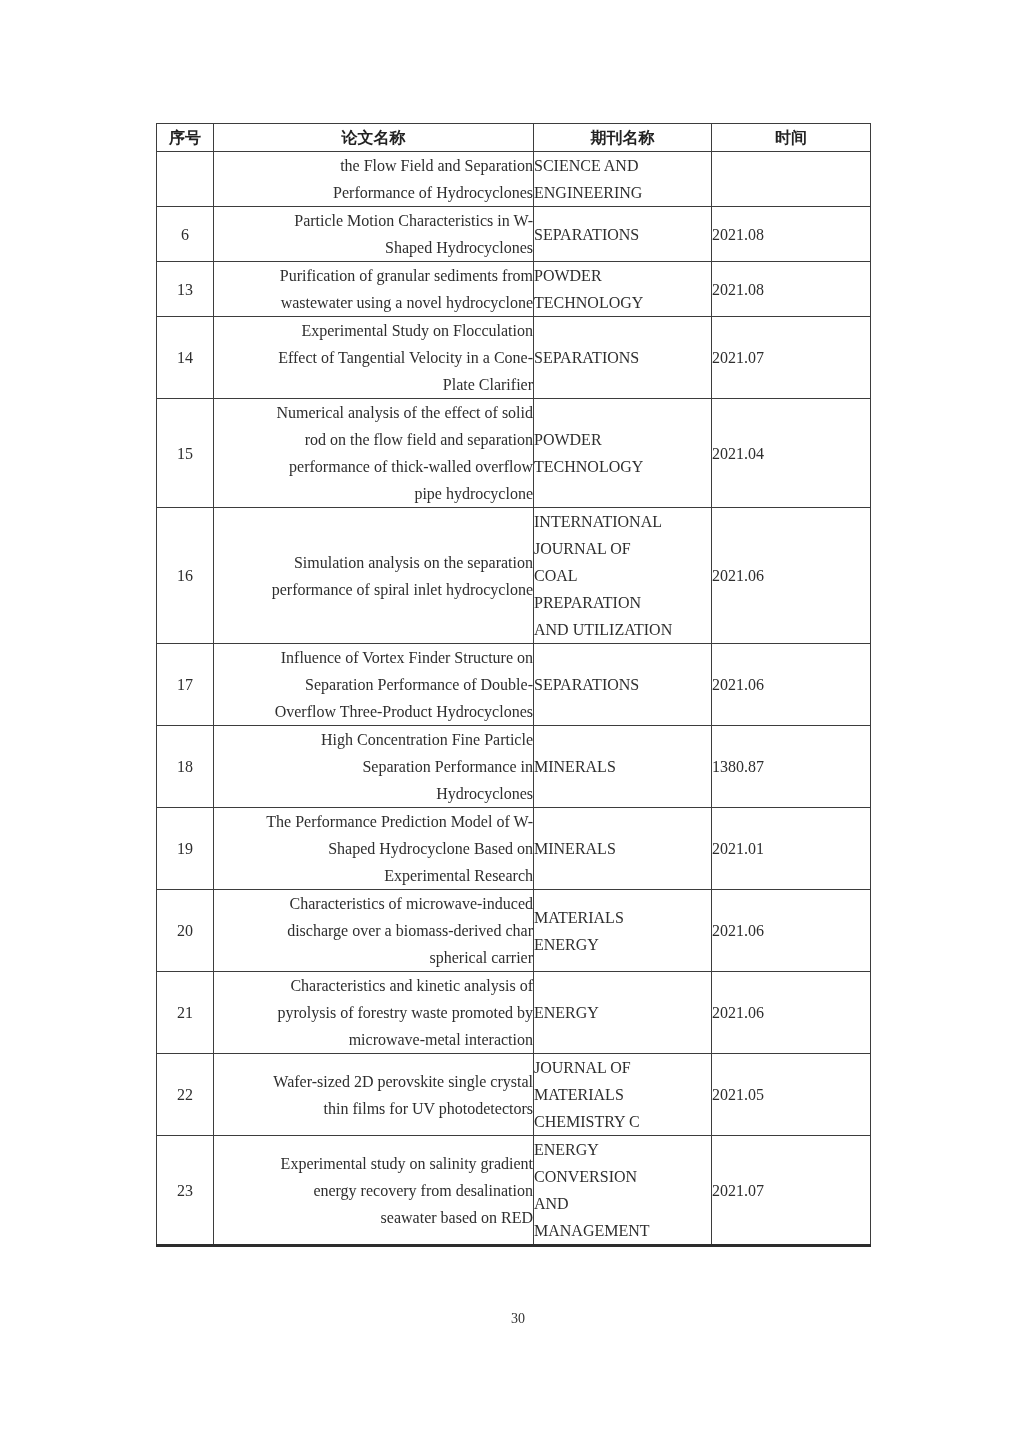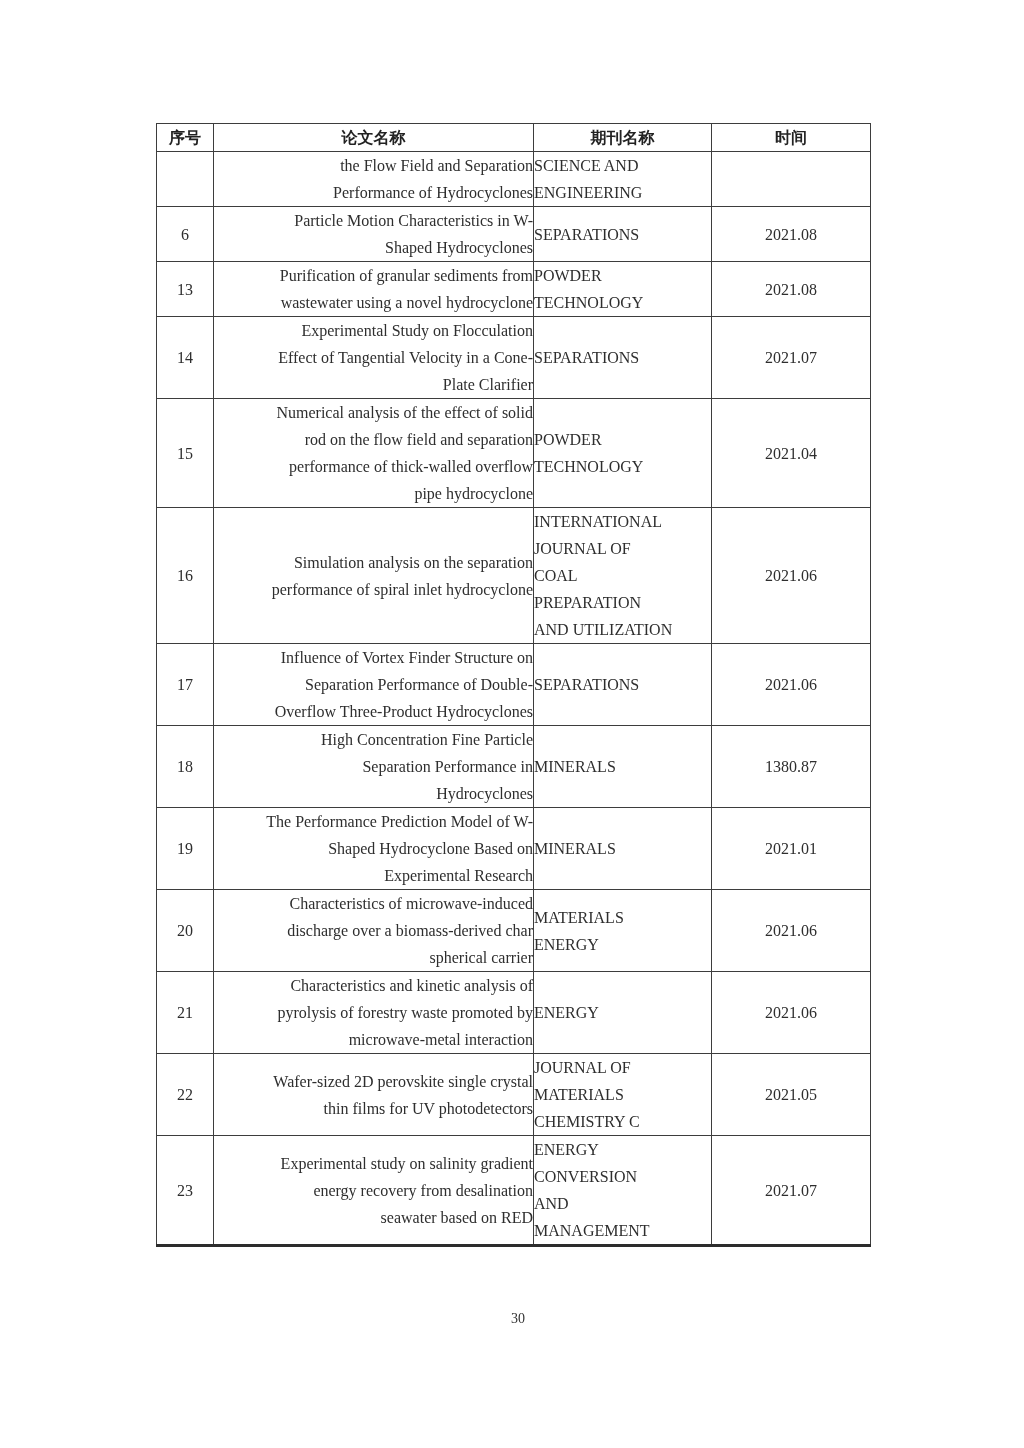--- a/index.html
+++ b/index.html
@@ -35,21 +35,21 @@
     color: #222222;
     font-size: 16px;
   }
   table.papers td {
     line-height: 27px;
     padding: 0;
   }
   td.c-no    { text-align: center; }
   td.c-title { text-align: right; padding: 0 5px 0 6px; white-space: pre-line; }
   td.c-journal { text-align: left; white-space: pre-line; }
-  td.c-date  { text-align: center; }
+  td.c-date  { text-align: left; }
   table.papers tr:last-child td { border-bottom: 3px solid #2c2c2c; }
   .page-number {
     position: absolute;
     left: 0;
     top: 1311px;
     width: 1024px;
     text-align: center;
     font-size: 14px;
     color: #333333;
     padding-left: 6px;

